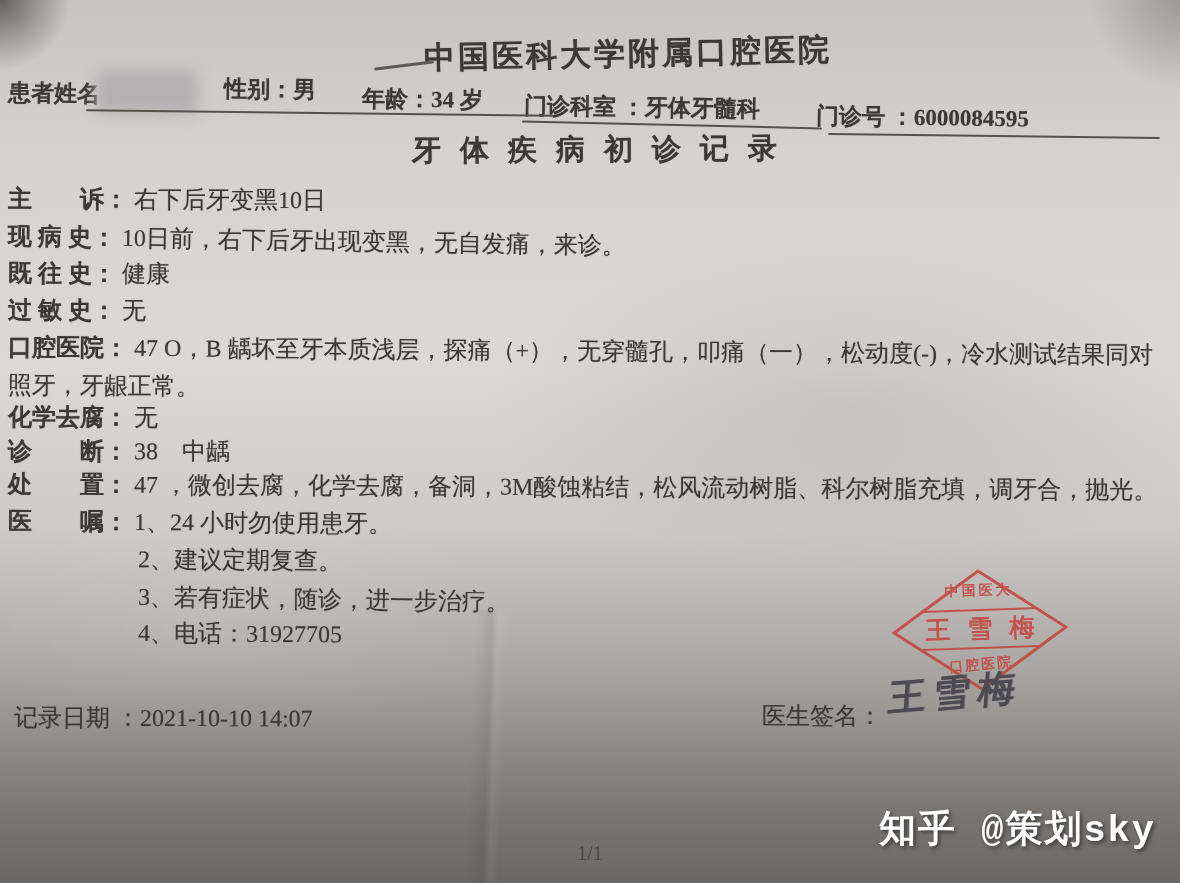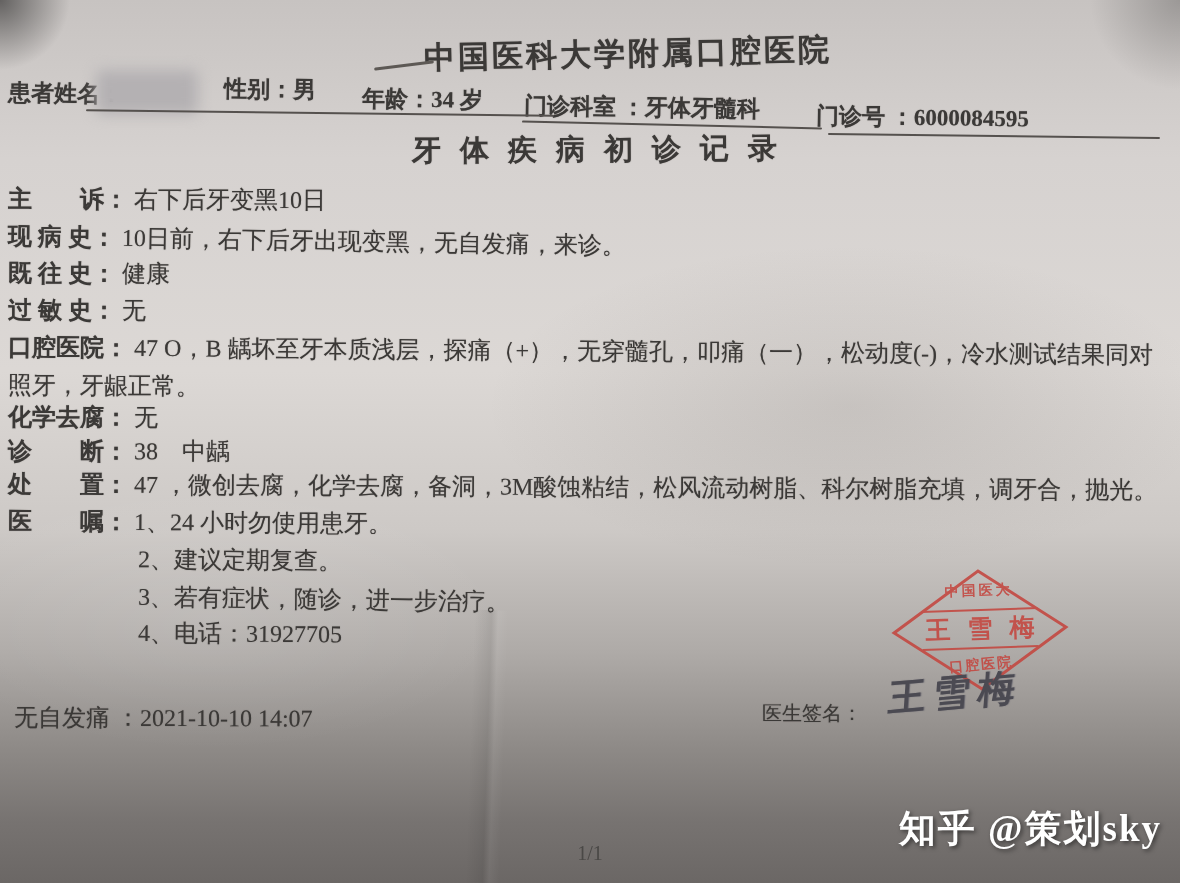--- a/index.html
+++ b/index.html
@@ -64,29 +64,29 @@
   .stamp{position:absolute;left:890px;top:568px;width:180px;height:124px;
     transform:rotate(-2deg);opacity:0.88;}
   .stamp svg{position:absolute;inset:0;}
   .stamp-text{position:absolute;left:0;right:0;text-align:center;
     color:#c4463f;font-family:"Liberation Sans",sans-serif;font-weight:bold;}
   .stamp-top{top:14px;font-size:14px;letter-spacing:3px;}
   .stamp-name{top:44px;font-size:25px;letter-spacing:17px;padding-left:17px;}
   .stamp-bottom{top:88px;font-size:14px;letter-spacing:2px;transform:rotate(-3deg);}
   
   .date-row{left:14px;top:702px;font-size:24px;transform:rotate(0.2deg);}
-  .sign-row{left:762px;top:700px;font-size:20px;font-family:Liberation Serif, serif;}
+  .sign-row{left:762px;top:700px;font-size:24px;font-family:Liberation Serif, serif;}
   .signature{left:888px;top:668px;font-size:37px;color:#4b4a52;
     font-weight:bold;letter-spacing:8px;
     transform:rotate(-5deg) skewX(-9deg);
     text-shadow:1px 0 1px rgba(70,70,85,0.6);}
   .page-num{left:0;right:0;top:842px;text-align:center;font-size:20px;
     color:#4a4846;text-shadow:none;}
-  .watermark{right:18px;top:804px;font-size:37px;font-weight:bold;color:#ffffff;
-    font-family:Liberation Serif, serif;letter-spacing:2px;
+  .watermark{right:24px;top:804px;font-size:37px;font-weight:bold;color:#ffffff;
+    font-family:Liberation Mono, monospace;letter-spacing:2px;
     text-shadow:2px 2px 4px rgba(0,0,0,0.5);}
   .crease{position:absolute;left:470px;top:610px;width:34px;height:273px;
     background:linear-gradient(to right, rgba(0,0,0,0) 0%, rgba(0,0,0,0.07) 50%, rgba(255,255,255,0.05) 70%, rgba(0,0,0,0) 100%);
     transform:rotate(2deg);}
 </style>
 </head>
 <body>
 
 <div class="photo">
 
@@ -157,21 +157,21 @@
       <polygon points="90,3 176,62 90,121 4,62" fill="none" stroke="#c4463f" stroke-width="3"></polygon>
       <line x1="32" y1="42" x2="148" y2="42" stroke="#c4463f" stroke-width="2"></line>
       <line x1="32" y1="80" x2="148" y2="80" stroke="#c4463f" stroke-width="2"></line>
     </svg>
     <div class="stamp-text stamp-top">中国医大</div>
     <div class="stamp-text stamp-name">王雪梅</div>
     <div class="stamp-text stamp-bottom">口腔医院</div>
   </div>
 
   <div class="txt date-row">
-    <span>无自发痛 ：</span><span>2021-10-10 14:07</span>
+    <span>记录日期 ：</span><span>2021-10-10 14:07</span>
   </div>
   <div class="txt sign-row">
     <span>医生签名：</span>
   </div>
   <div class="txt signature">王雪梅</div>
 
   <div class="txt page-num">1/1</div>
   <div class="txt watermark">知乎 @策划sky</div>
   <div class="crease"></div>
 

